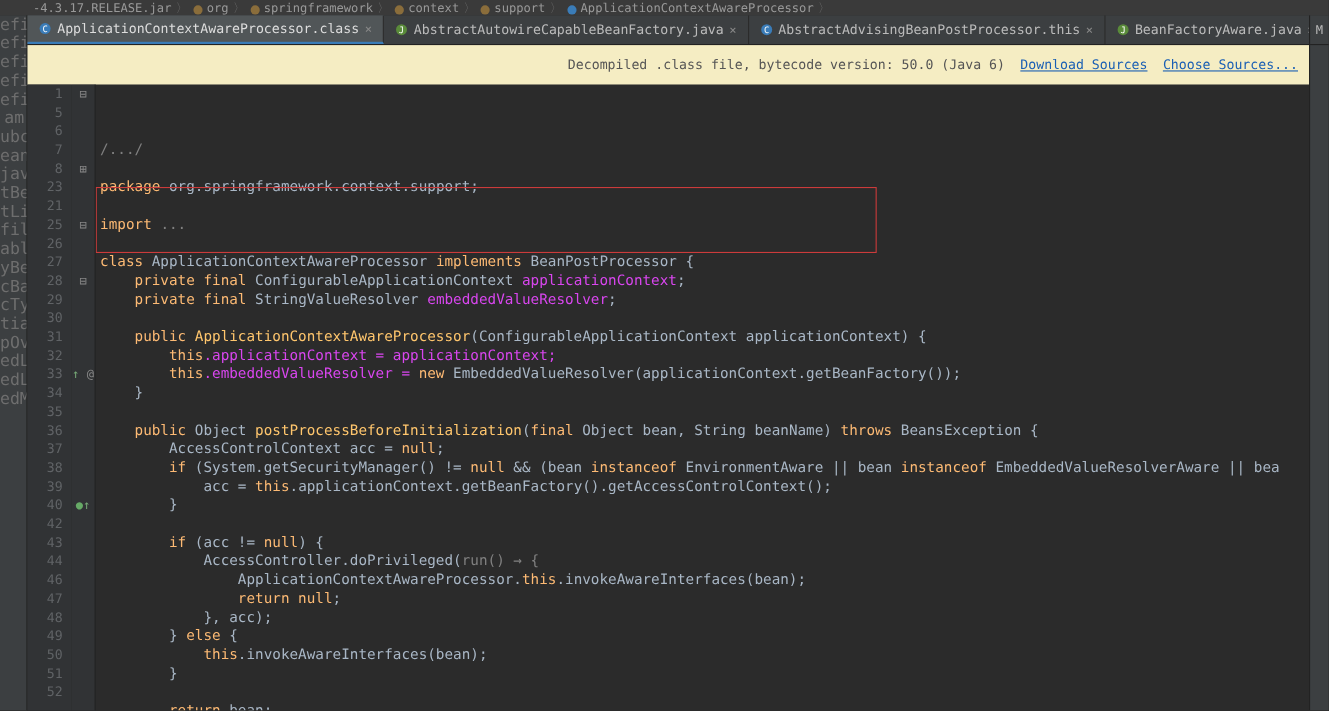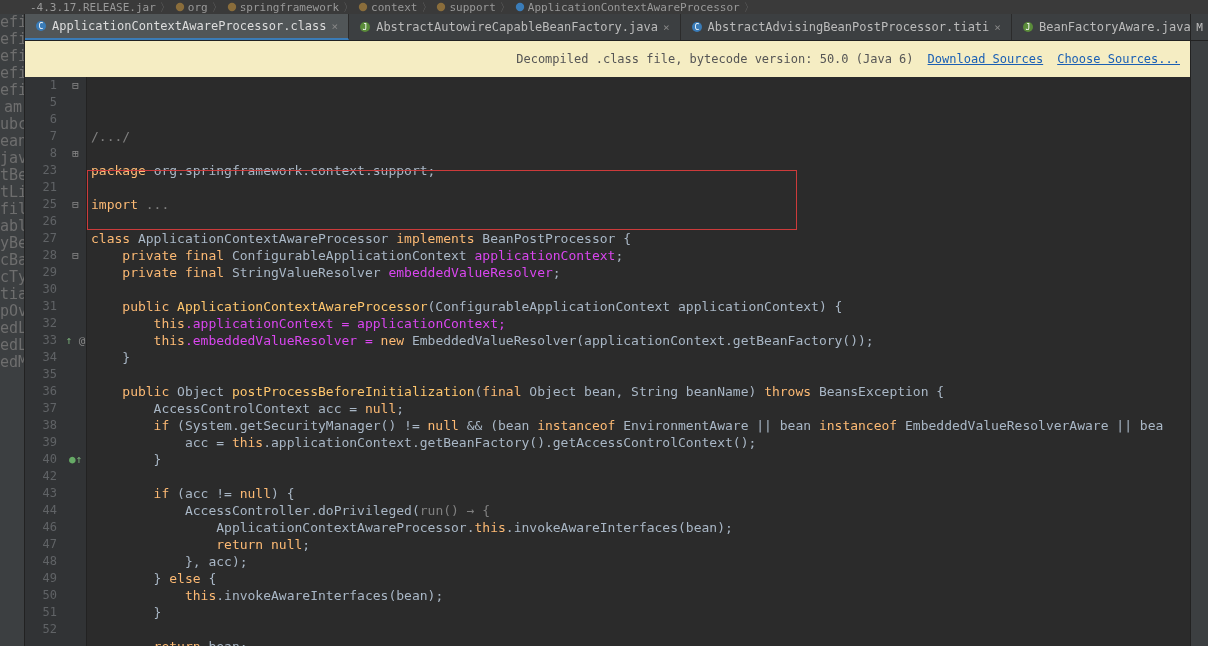--- a/index.html
+++ b/index.html
@@ -1,20 +1,20 @@
 <!DOCTYPE html>
 <html><head>
 <meta charset="utf-8">
 <style>
 * { margin:0; padding:0; box-sizing:border-box; }
 body { background:#2b2b2b; font-family:"Menlo","Consolas",monospace; font-size:13px; color:#a9b7c6; overflow:hidden; width:1208px; height:646px; position:relative; }
 
 
 .breadcrumb { height:14px; background:#3a3a3a; display:flex; align-items:center; padding:0 30px; font-size:11px; color:#999; overflow:hidden; white-space:nowrap; }
-.breadcrumb .seg { display:flex; align-items:center; gap:3px; }
+.breadcrumb .seg { display:flex; align-items:flex-end; gap:3px; }
 .breadcrumb .chev { color:#666; margin:0 4px; }
 .breadcrumb svg { width:10px; height:10px; }
 
 
 .leftstrip { position:absolute; left:0; top:14px; width:25px; bottom:0; background:#3c3f41; border-right:1px solid #222; overflow:hidden; }
 .leftstrip div { height:17px; line-height:17px; font-size:15px; color:#6e6e6e; text-align:right; padding-right:2px; }
 
 
 .tabbar { position:absolute; left:25px; top:14px; right:18px; height:27px; background:#3c3f41; display:flex; align-items:stretch; border-bottom:1px solid #222; }
 .tab { display:flex; align-items:center; gap:5px; padding:0 10px; font-size:12px; color:#bbb; border-right:1px solid #2b2b2b; cursor:pointer; white-space:nowrap; }
@@ -134,21 +134,21 @@
         <text x="6" y="9" font-size="8" text-anchor="middle" fill="#fff">J</text>
       </svg>
       <span>AbstractAutowireCapableBeanFactory.java</span>
       <span class="close">×</span>
     </div>
     <div class="tab">
       <svg viewBox="0 0 12 12">
         <circle cx="6" cy="6" r="5" fill="#3a7cb8"></circle>
         <text x="6" y="9" font-size="8" text-anchor="middle" fill="#fff">C</text>
       </svg>
-      <span>AbstractAdvisingBeanPostProcessor.tiati</span>
+      <span>AbstractAdvisingBeanPostProcessor.this</span>
       <span class="close">×</span>
     </div>
     <div class="tab">
       <svg viewBox="0 0 12 12">
         <circle cx="6" cy="6" r="5" fill="#5a8b3a"></circle>
         <text x="6" y="9" font-size="8" text-anchor="middle" fill="#fff">J</text>
       </svg>
       <span>BeanFactoryAware.java</span>
       <span class="close">×</span>
     </div>

